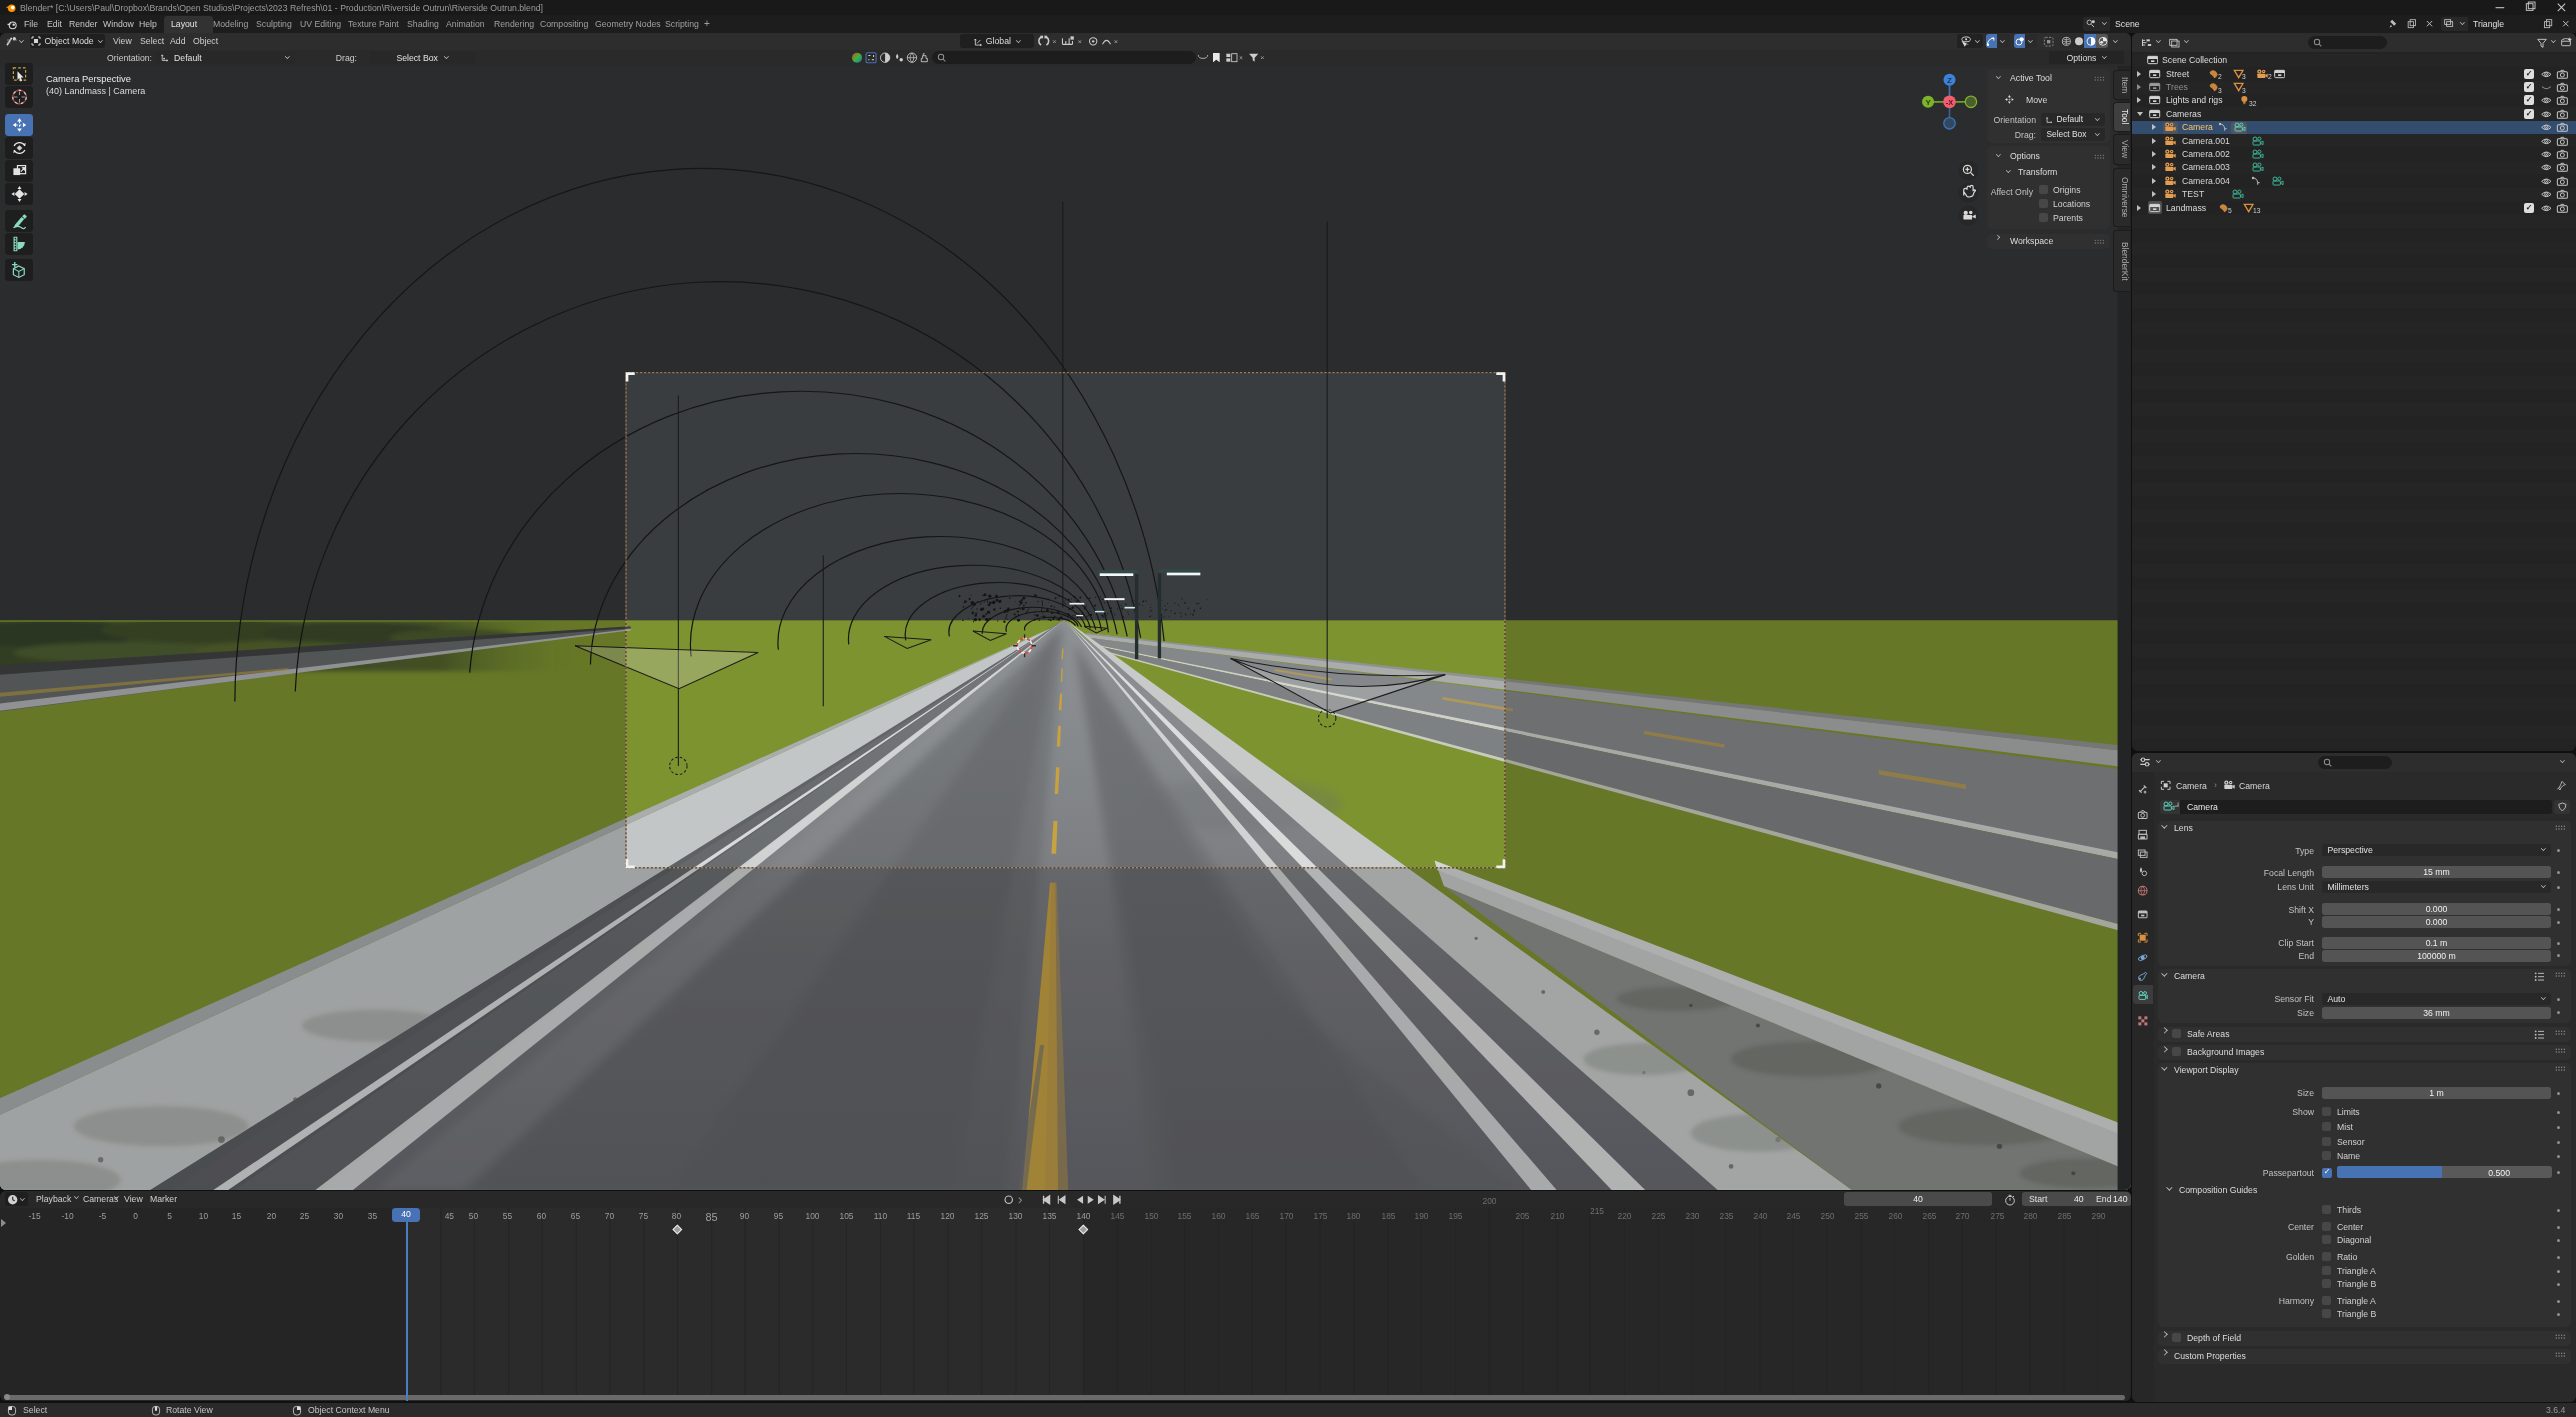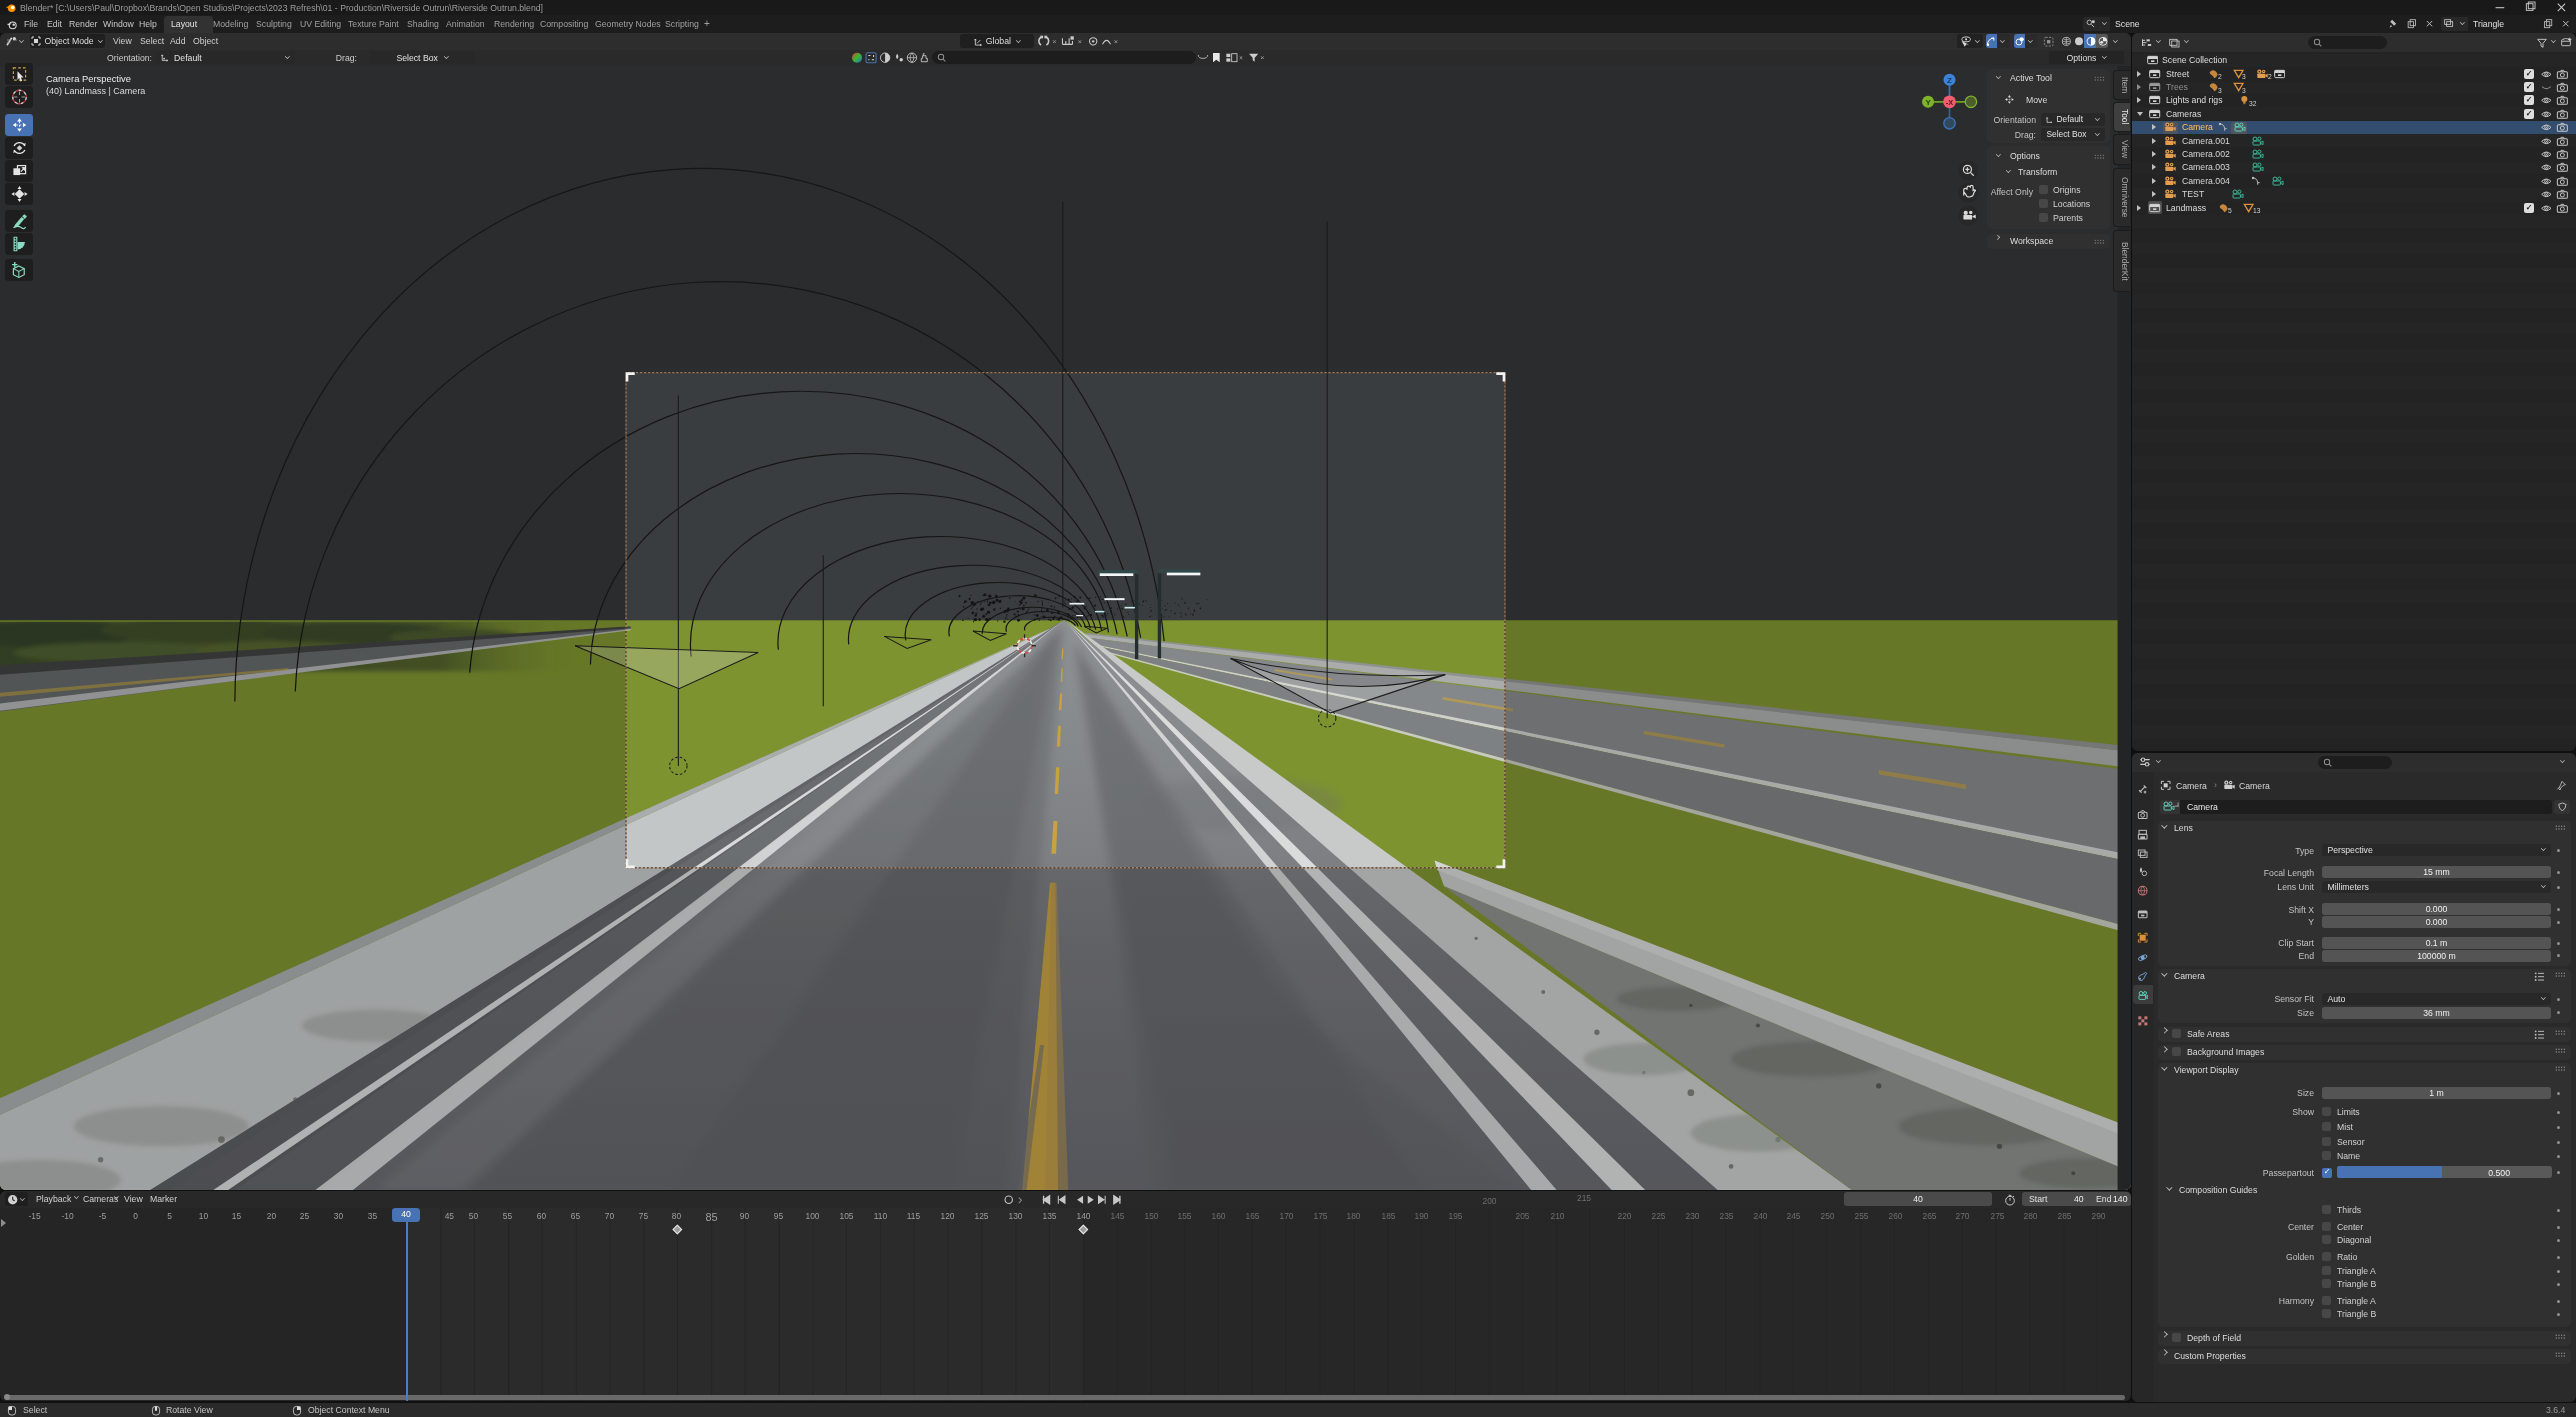--- a/index.html
+++ b/index.html
@@ -1652,21 +1652,21 @@
     <div class="txt" style="left:1239px;top:19.5px;width:27px;text-align:center;color:#6f6f6f;font-size:8.4px">165</div>
     <div class="txt" style="left:1273px;top:19.5px;width:27px;text-align:center;color:#6f6f6f;font-size:8.4px">170</div>
     <div class="txt" style="left:1307px;top:19.5px;width:27px;text-align:center;color:#6f6f6f;font-size:8.4px">175</div>
     <div class="txt" style="left:1340px;top:19.5px;width:27px;text-align:center;color:#6f6f6f;font-size:8.4px">180</div>
     <div class="txt" style="left:1375px;top:19.5px;width:27px;text-align:center;color:#6f6f6f;font-size:8.4px">185</div>
     <div class="txt" style="left:1408px;top:19.5px;width:27px;text-align:center;color:#6f6f6f;font-size:8.4px">190</div>
     <div class="txt" style="left:1442px;top:19.5px;width:27px;text-align:center;color:#6f6f6f;font-size:8.4px">195</div>
     <div class="txt" style="left:1476px;top:5px;width:27px;text-align:center;color:#6f6f6f;font-size:8.4px">200</div>
     <div class="txt" style="left:1509px;top:19.5px;width:27px;text-align:center;color:#6f6f6f;font-size:8.4px">205</div>
     <div class="txt" style="left:1544px;top:19.5px;width:27px;text-align:center;color:#6f6f6f;font-size:8.4px">210</div>
-    <div class="txt" style="left:1577px;top:2px;width:27px;text-align:left;color:#6f6f6f;font-size:8.4px">215</div>
+    <div class="txt" style="left:1577px;top:15px;width:27px;text-align:right;color:#6f6f6f;font-size:8.4px">215</div>
     <div class="txt" style="left:1611px;top:19.5px;width:27px;text-align:center;color:#6f6f6f;font-size:8.4px">220</div>
     <div class="txt" style="left:1645px;top:19.5px;width:27px;text-align:center;color:#6f6f6f;font-size:8.4px">225</div>
     <div class="txt" style="left:1679px;top:19.5px;width:27px;text-align:center;color:#6f6f6f;font-size:8.4px">230</div>
     <div class="txt" style="left:1713px;top:19.5px;width:27px;text-align:center;color:#6f6f6f;font-size:8.4px">235</div>
     <div class="txt" style="left:1747px;top:19.5px;width:27px;text-align:center;color:#6f6f6f;font-size:8.4px">240</div>
     <div class="txt" style="left:1780px;top:19.5px;width:27px;text-align:center;color:#6f6f6f;font-size:8.4px">245</div>
     <div class="txt" style="left:1814px;top:19.5px;width:27px;text-align:center;color:#6f6f6f;font-size:8.4px">250</div>
     <div class="txt" style="left:1848px;top:19.5px;width:27px;text-align:center;color:#6f6f6f;font-size:8.4px">255</div>
     <div class="txt" style="left:1882px;top:19.5px;width:27px;text-align:center;color:#6f6f6f;font-size:8.4px">260</div>
     <div class="txt" style="left:1916px;top:19.5px;width:27px;text-align:center;color:#6f6f6f;font-size:8.4px">265</div>

